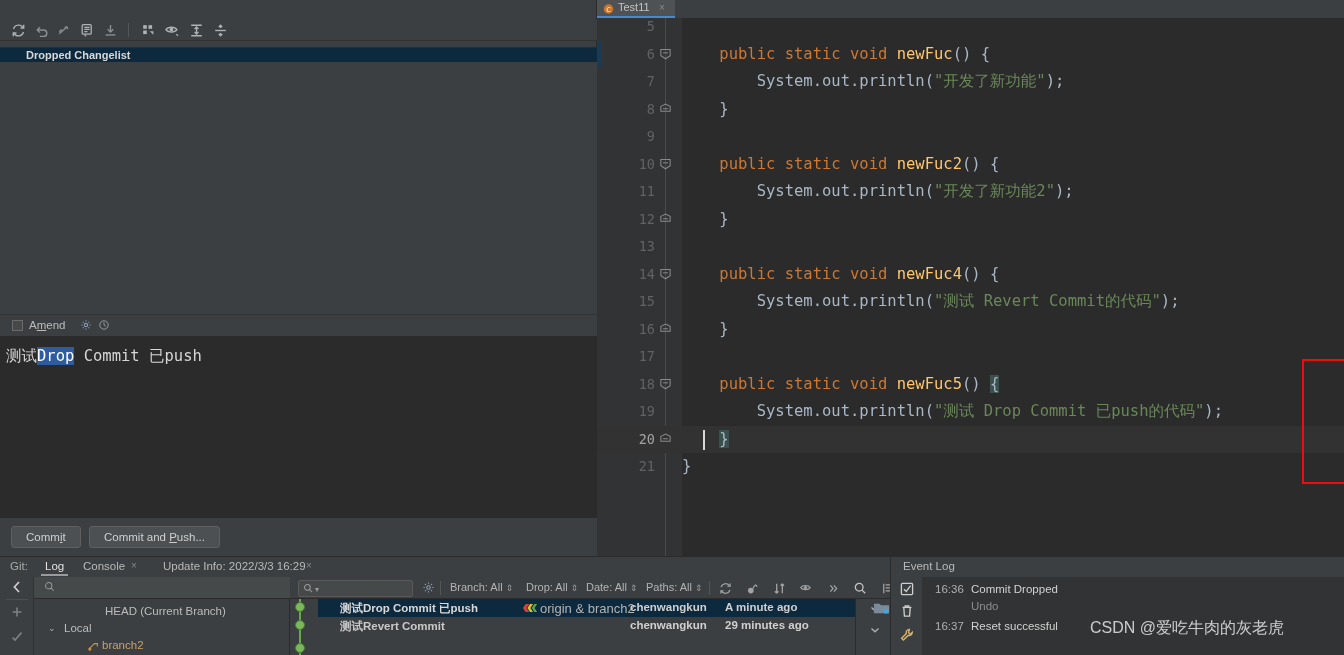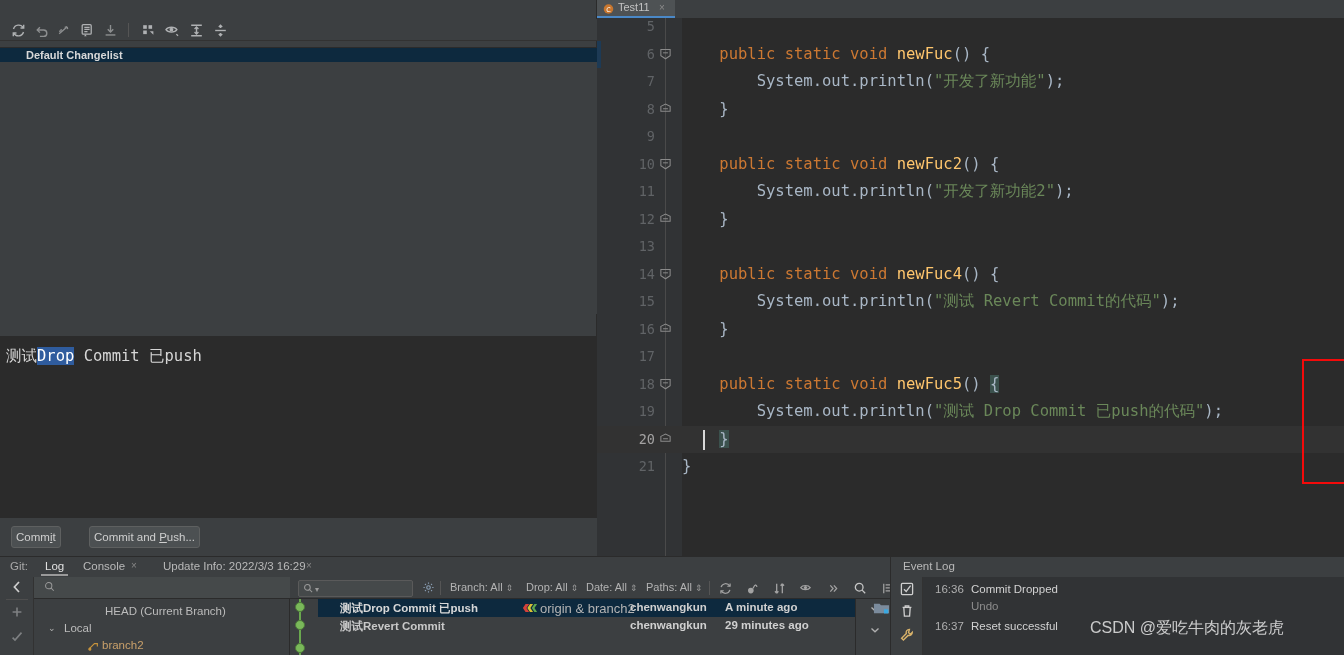--- a/index.html
+++ b/index.html
@@ -92,21 +92,21 @@
   }
   .msg-text .sel{ background:#2f5c9e; color:#ffffff; }
 
   .cp-buttons{
     position:absolute; left:0; top:518px; width:597px; height:38px;
     background:#3c3f41;
   }
   .btn{
     position:absolute; top:8px; height:22px; line-height:20px;
     background:#4c5052; border:1px solid #5e6060; border-radius:3px;
-    color:#cfcfcf; font-size:11.5px; padding:0 4px; white-space:nowrap;
+    color:#cfcfcf; font-size:11.5px; padding:0 14px; white-space:nowrap;
   }
   .btn u{ text-decoration:underline; }
   .btn.commit{ left:11px; }
   .btn.commitpush{ left:89px; }
 
   
   .editor{
     position:absolute; left:597px; top:0; width:747px; height:556px;
     background:#2b2b2b;
   }
@@ -429,23 +429,39 @@
         </div>
         <div class="tbi" style="left:212px">
           <svg width="17" height="17" viewBox="0 0 16 16" fill="none" stroke="#afb1b3" stroke-width="1.3">
             <path d="M3 8h10"></path>
               <path d="M8 3v2.6M6.4 4.6 8 3l1.6 1.6"></path>
               <path d="M8 13v-2.6M6.4 11.4 8 13l1.6-1.6"></path>
           </svg>
         </div>
       </div>
 
-      <div class="changelist-hdr">Default Changelist</div>
+      <div class="changelist-hdr">Dropped Changelist</div>
       <div class="changelist-body"></div>
 
+      <div class="amend-row">
+        <div class="amend-box"></div>
+        <div class="amend-label">A<u>m</u>end</div>
+        <div class="amend-gear">
+          <svg width="12" height="12" viewBox="0 0 16 16" fill="none" stroke="#8a9fb5" stroke-width="1.4">
+            <circle cx="8" cy="8" r="2.2"></circle>
+            <path d="M8 1.8v1.6M8 12.6v1.6M1.8 8h1.6M12.6 8h1.6M3.7 3.7l1.1 1.1M11.2 11.2l1.1 1.1M12.3 3.7l-1.1 1.1M4.8 11.2l-1.1 1.1"></path>
+          </svg>
+        </div>
+        <div class="amend-clock">
+          <svg width="12" height="12" viewBox="0 0 16 16" fill="none" stroke="#a0a0a0" stroke-width="1.2">
+            <circle cx="8" cy="8" r="5.6"></circle>
+              <path d="M8 4.6V8l2.4 1.6"></path>
+          </svg>
+        </div>
+      </div>
 
       <div class="msg-area">
         <div class="msg-text"><span>测试</span><span class="sel">Drop</span><span> Commit 已push</span></div>
       </div>
 
       <div class="cp-buttons">
         <div class="btn commit">Comm<u>i</u>t</div>
         <div class="btn commitpush">Commit and <u>P</u>ush...</div>
       </div>
     </div>

